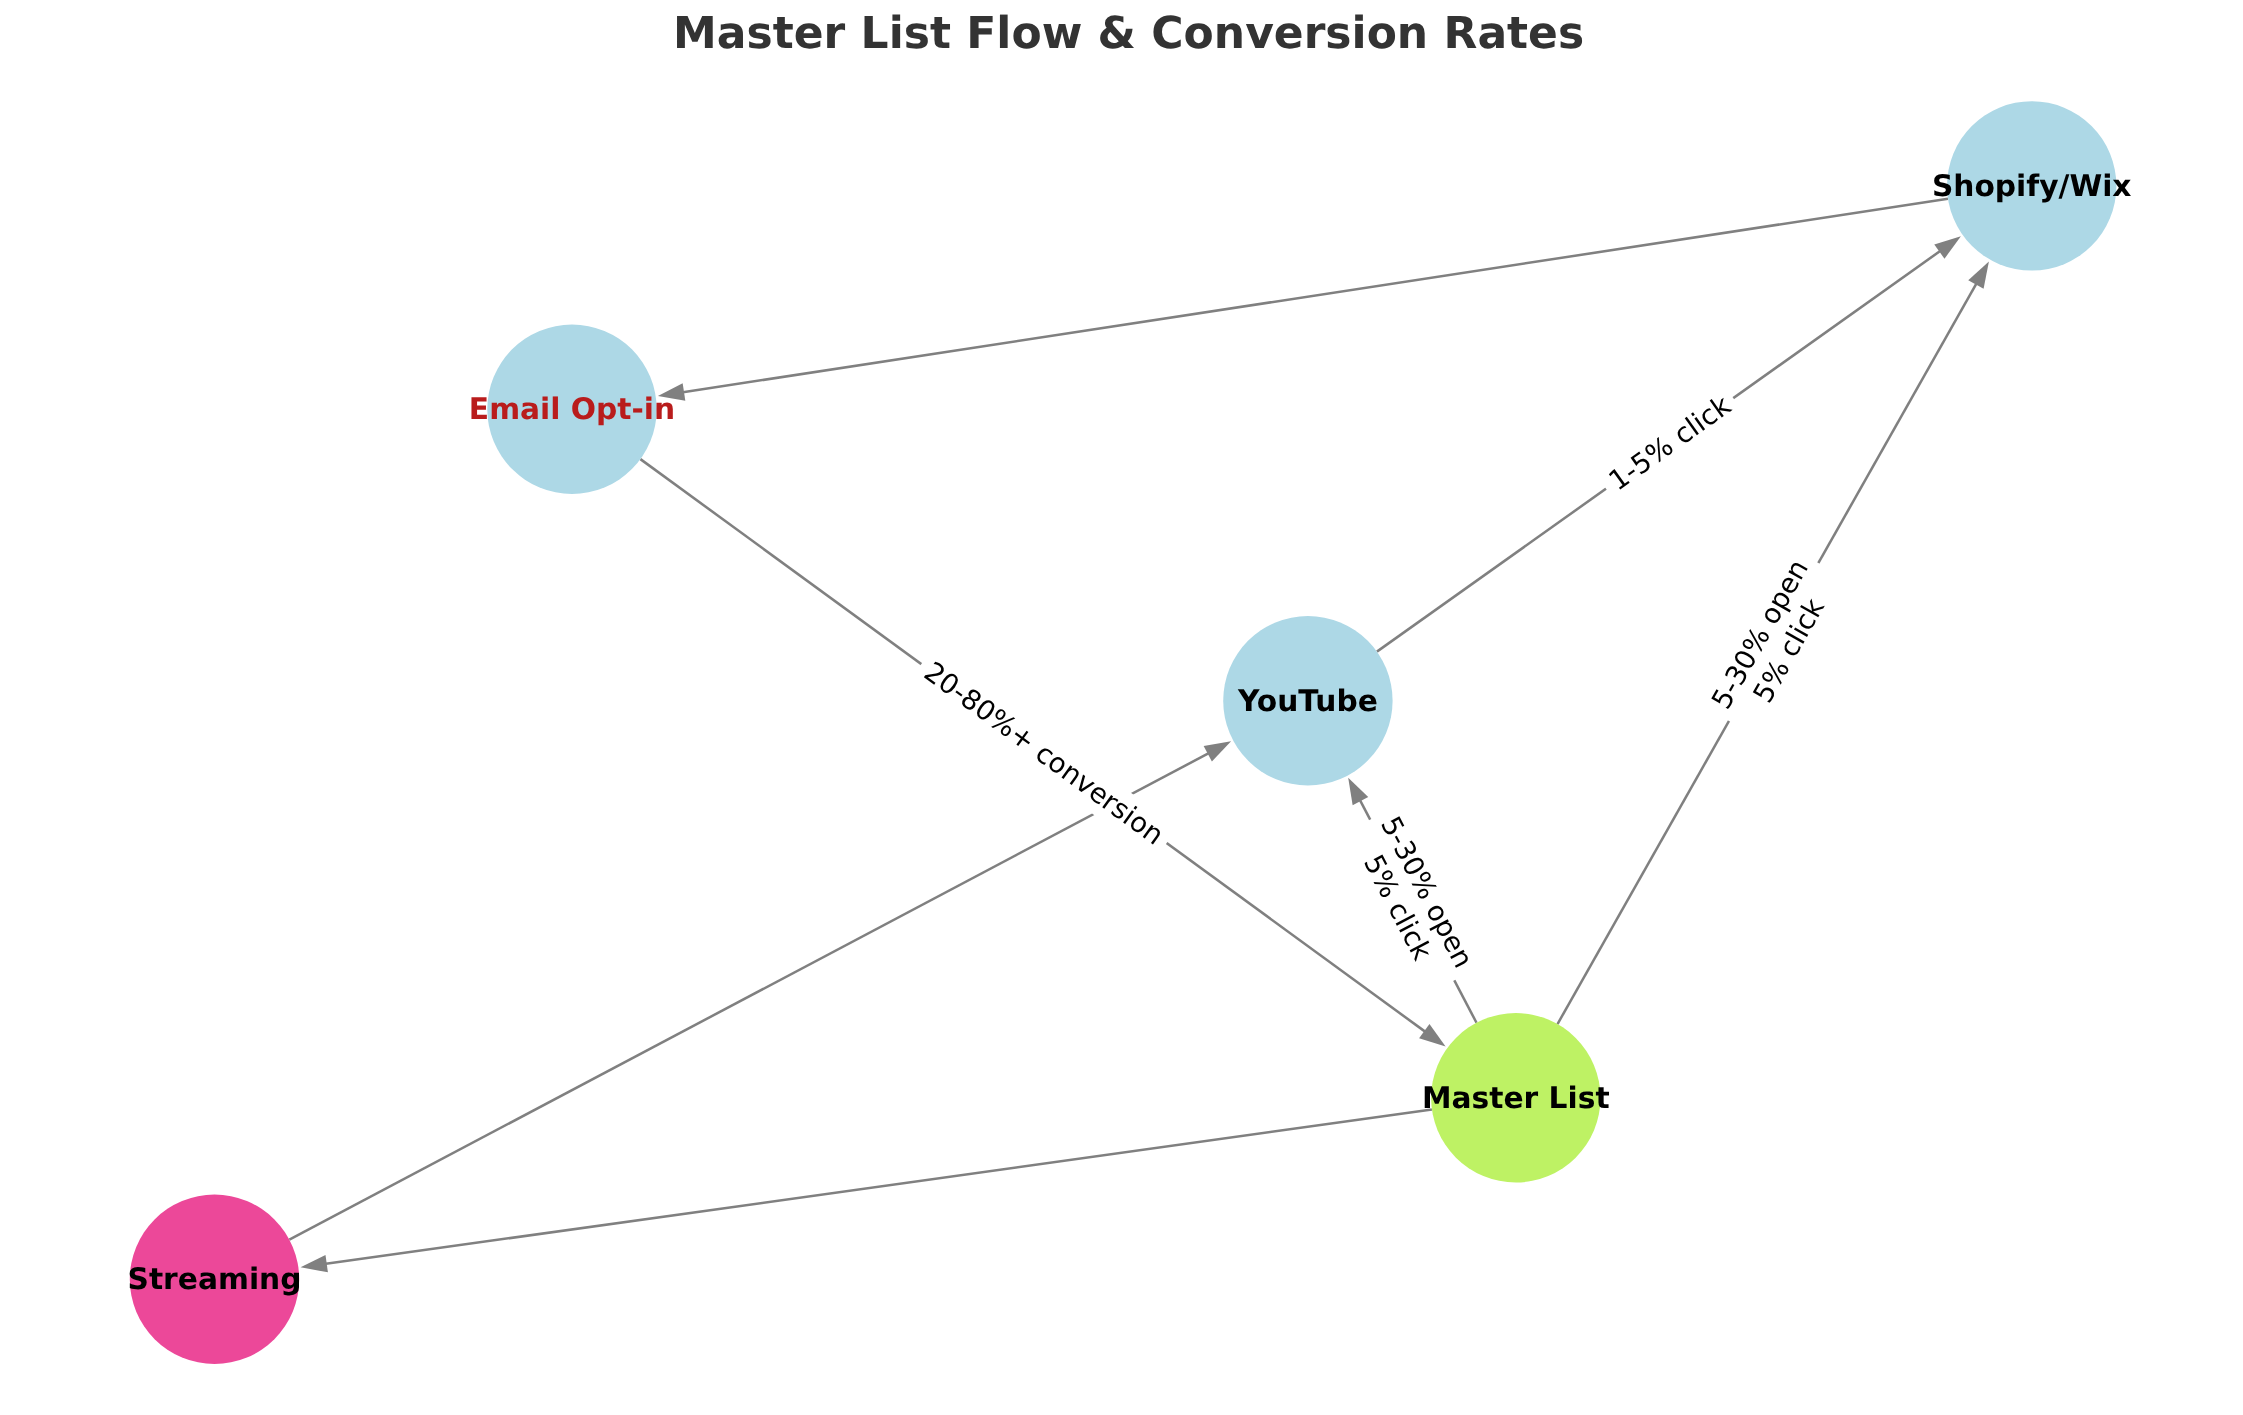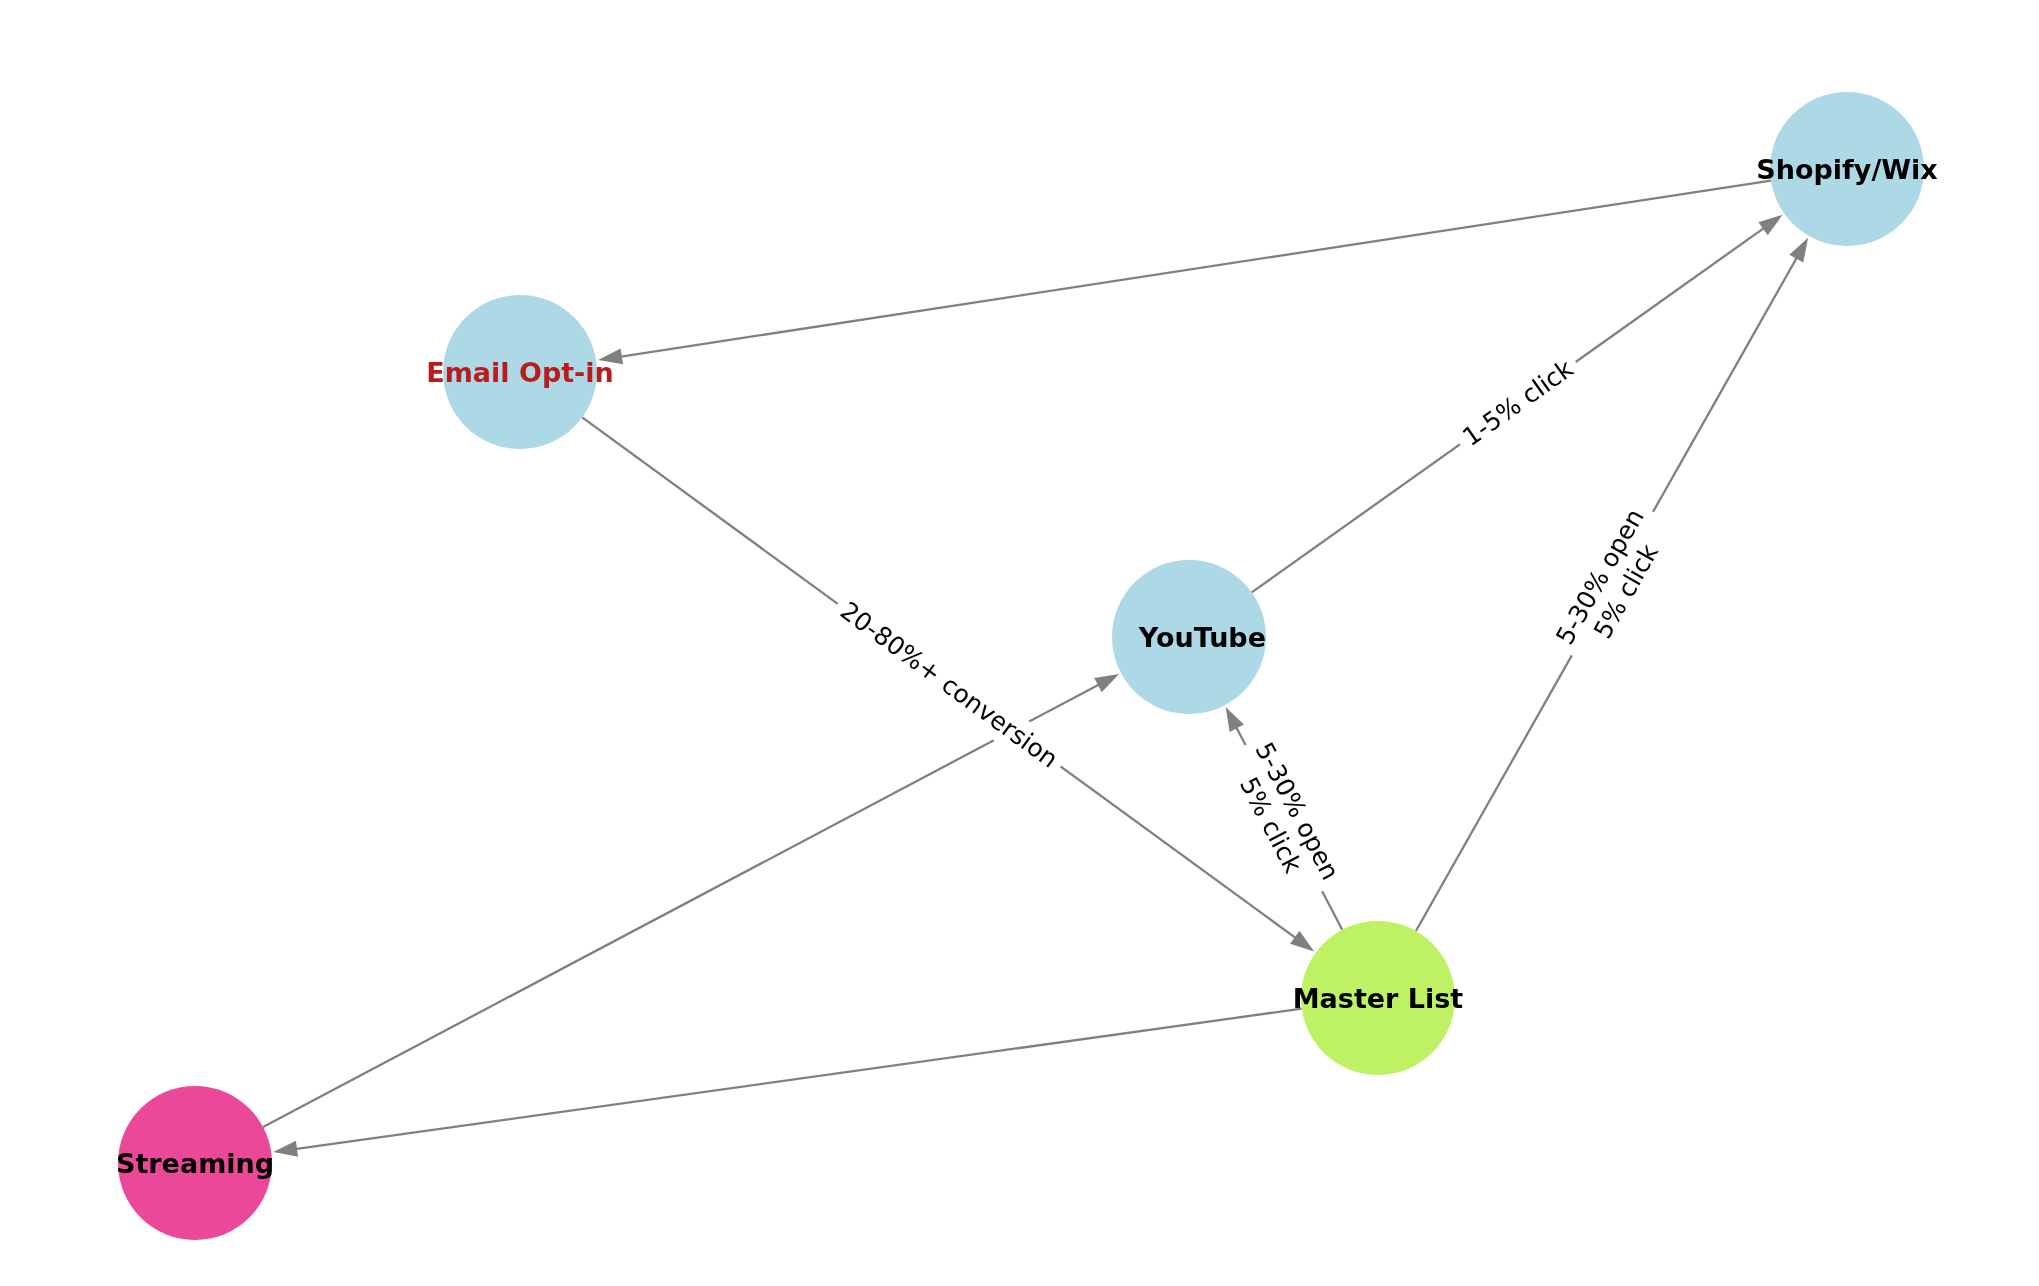--- a/index.html
+++ b/index.html
@@ -67,28 +67,29 @@
       <polygon points="1782.6226369504116,214.7881548741754 1767.7017322137442,235.21770704350348 1758.4281818594807,222.17925376763748" fill="#808080"></polygon>
       <line x1="1342.285584127833" y1="929.7835760325278" x2="1234.918534692786" y2="724.7068308153214" stroke="#808080" stroke-width="2.3"></line>
       <polygon points="1225.6420630376776,706.9882791354585 1243.8612496957528,724.5399524892507 1229.6864083518624,731.9611298133373" fill="#808080"></polygon>
       <line x1="1415.9150443559388" y1="930.9817233026155" x2="1798.2520858280786" y2="255.16635575378007" stroke="#808080" stroke-width="2.3"></line>
       <polygon points="1808.1001492971536,237.75901115705682 1803.2454109729529,262.58705006075473 1789.3195352955745,254.7085992854947" fill="#808080"></polygon>
       <line x1="1301.738207606003" y1="1008.6366827937527" x2="293.0508759351389" y2="1149.3242649794606" stroke="#808080" stroke-width="2.3"></line>
       <polygon points="273.24261817046437,1152.0870397310848 295.90741758742416,1140.848406923266 298.1176373887234,1156.6950131350056" fill="#808080"></polygon>
       <line x1="263.058330258076" y1="1126.9852296622253" x2="1101.4964325253306" y2="683.304704719996" stroke="#808080" stroke-width="2.3"></line>
       <polygon points="1119.1739209040518,673.9502189179766 1101.7027291703942,692.2465972318882 1094.2191405287788,678.1046065289115" fill="#808080"></polygon>
     </svg>
+  <div id="page-title">Master List Flow &amp; Conversion Rates</div>
   <div id="node-layer">
       <div class="node" style="left: 1770px; top: 92px; width: 154px; height: 154px; background: rgb(173, 216, 230);">
         <span class="node-label" style="color: rgb(0, 0, 0);">Shopify/Wix</span>
       </div>
       <div class="node" style="left: 443px; top: 295px; width: 154px; height: 154px; background: rgb(173, 216, 230);">
         <span class="node-label" style="color: #b91c1c;">Email Opt-in</span>
       </div>
-      <div class="node" style="left: 1112px; top: 560px; width: 154px; height: 154px; background: rgb(173, 216, 230); justify-content: flex-end;">
+      <div class="node" style="left: 1112px; top: 560px; width: 154px; height: 154px; background: rgb(173, 216, 230);">
         <span class="node-label" style="color: rgb(0, 0, 0);">YouTube</span>
       </div>
       <div class="node" style="left: 1301px; top: 921px; width: 154px; height: 154px; background: #bef264; align-items: center;">
         <span class="node-label" style="color: rgb(0, 0, 0);">Master List</span>
       </div>
       <div class="node" style="left: 118px; top: 1086px; width: 154px; height: 154px; background: #ec4899;">
         <span class="node-label" style="color: rgb(0, 0, 0);">Streaming</span>
       </div>
     </div>
   <div id="edge-label-layer">

